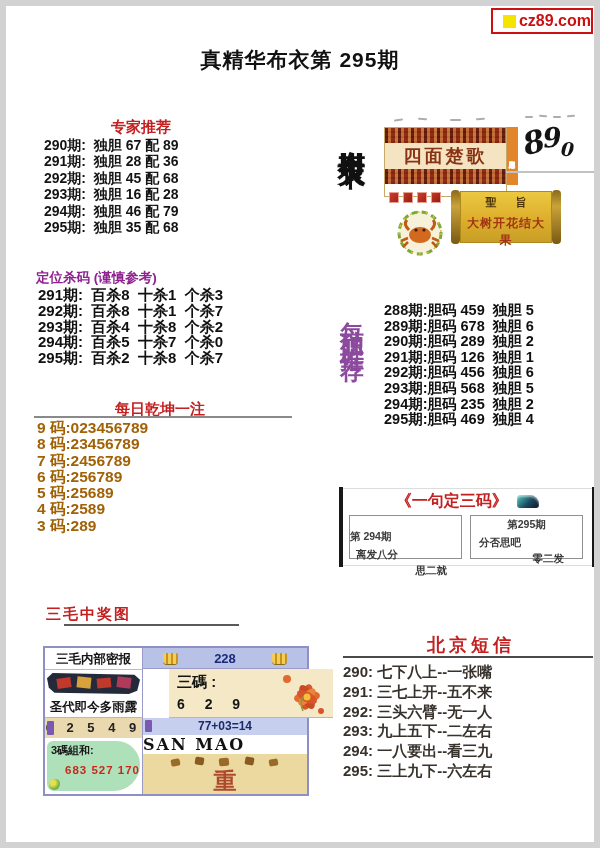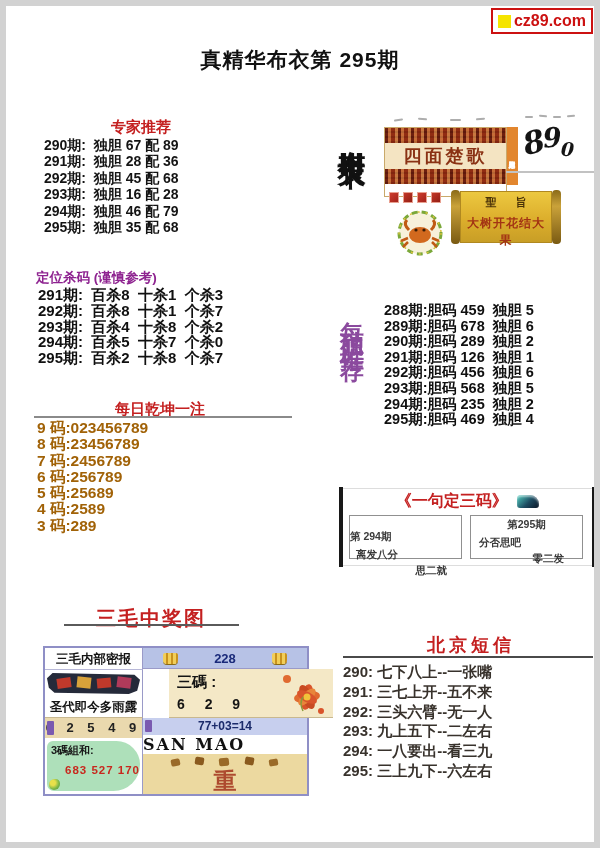--- a/index.html
+++ b/index.html
@@ -19,21 +19,21 @@
     background:repeating-linear-gradient(90deg,#f2ce58 0 3px,#c8921e 3px 5px);
     box-shadow:0 1px 0 #8a6a14;}
   .mini-label{position:absolute;width:7px;background:#7a5ab0;border-radius:1px;}
   .cellb{position:absolute;box-sizing:border-box;}
 </style>
 </head>
 <body>
 
 <div class="page">
 
-  <div class="abs" style="right:1px;top:2px;width:102px;height:26px;border:2px solid #cc1111;background:#fff;display:flex;align-items:center;justify-content:center;gap:3px;box-sizing:border-box;">
+  <div class="abs" style="right:1px;top:2px;width:102px;height:26px;border:2px solid #cc1111;background:#fff;display:flex;align-items:center;justify-content:flex-end;gap:3px;box-sizing:border-box;">
     <span style="width:13px;height:13px;background:#f5e400;display:inline-block;"></span>
     <span class="b" style="color:#cc1111;font-size:16px;">cz89.com</span>
   </div>
 
   <div class="abs b" style="left:0;right:0;top:40px;text-align:center;font-size:21px;letter-spacing:1px;color:#111;">真精华布衣第 295期</div>
 
   <div class="abs b red" style="left:35px;top:112px;width:200px;text-align:center;font-size:15px;">专家推荐</div>
   <div class="abs b rows" style="left:38px;top:131px;font-size:14px;line-height:16.4px;color:#141414;">
     <div>290期:  独胆 67 配 89</div>
     <div>291期:  独胆 28 配 36</div>
@@ -149,21 +149,21 @@
   <div class="abs" style="left:337px;top:650px;width:250px;height:2px;background:#4a4a4a;"></div>
   <div class="abs b rows" style="left:337px;top:656px;font-size:15px;line-height:19.8px;color:#38322c;">
     <div>290: 七下八上--一张嘴</div>
     <div>291: 三七上开--五不来</div>
     <div>292: 三头六臂--无一人</div>
     <div>293: 九上五下--二左右</div>
     <div>294: 一八要出--看三九</div>
     <div>295: 三上九下--六左右</div>
   </div>
 
-  <div class="abs b red" style="left:40px;top:599px;width:210px;text-align:center;font-size:20px;letter-spacing:2px;">三毛中奖图</div>
+  <div class="abs b red" style="left:40px;top:599px;width:210px;font-size:15px;letter-spacing:2px;">三毛中奖图</div>
   <div class="abs" style="left:58px;top:618px;width:175px;height:2px;background:#5a5a5a;"></div>
 
   <div class="abs" style="left:37px;top:640px;width:266px;height:150px;border:2px solid #8f8fc6;box-sizing:border-box;background:#fff;">
 
     <div class="cellb b" style="left:0;top:0;width:98px;height:22px;border-right:1px solid #9a9ac8;border-bottom:1px solid #b8b8d8;font-size:12.5px;line-height:22px;text-align:center;color:#141414;">三毛内部密报</div>
 
     <div class="cellb" style="left:0;top:22px;width:98px;height:27px;border-right:1px solid #9a9ac8;background:#fff;">
       <div style="position:absolute;left:2px;top:3px;right:2px;bottom:3px;background:#252a3a;clip-path:polygon(0 25%,6% 0,94% 8%,100% 32%,97% 85%,88% 100%,8% 94%,2% 70%);"></div>
       <span style="position:absolute;left:12px;top:8px;width:14px;height:10px;background:#c0392b;transform:rotate(-8deg);"></span>
       <span style="position:absolute;left:32px;top:7px;width:14px;height:11px;background:#d8a23a;transform:rotate(6deg);"></span>

